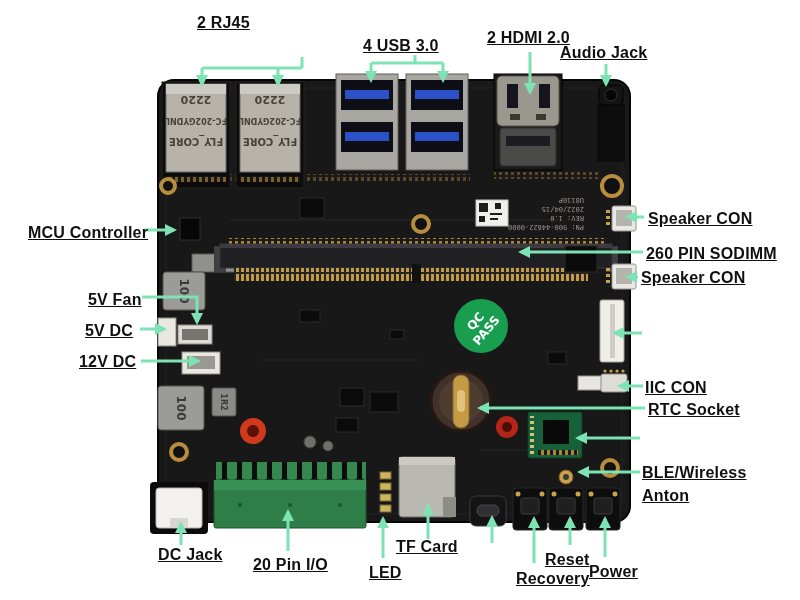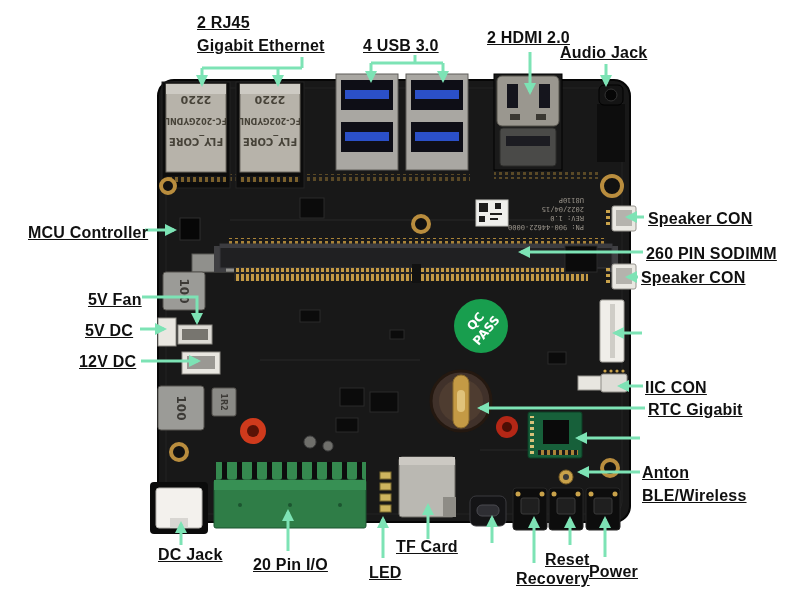--- a/index.html
+++ b/index.html
@@ -326,37 +326,36 @@
     <path d="M428,539 V506" marker-end="url(#ah)"></path>
     <path d="M492,543 V518" marker-end="url(#ah)"></path>
     <path d="M534,563 V519" marker-end="url(#ah)"></path>
     <path d="M570,545 V519" marker-end="url(#ah)"></path>
     <path d="M605,557 V519" marker-end="url(#ah)"></path>
   </g>
 </svg>
 
 <div class="lbl" style="left:197px;top:11px">
   <div>2 RJ45</div>
-  <div>Gigabit Ethernet</div>
 </div>
 <div class="lbl" style="left:363px;top:34px">4 USB 3.0</div>
 <div class="lbl" style="left:487px;top:26px">2 HDMI 2.0</div>
 <div class="lbl" style="left:560px;top:41px">Audio Jack</div>
 <div class="lbl" style="left:28px;top:221px">MCU Controller</div>
 <div class="lbl" style="left:88px;top:288px">5V Fan</div>
 <div class="lbl" style="left:85px;top:319px">5V DC</div>
 <div class="lbl" style="left:79px;top:350px">12V DC</div>
 <div class="lbl" style="left:648px;top:207px">Speaker CON</div>
 <div class="lbl" style="left:646px;top:242px">260 PIN SODIMM</div>
 <div class="lbl" style="left:641px;top:266px">Speaker CON</div>
 <div class="lbl" style="left:645px;top:376px">IIC CON</div>
-<div class="lbl" style="left:648px;top:398px">RTC Gigabit</div>
+<div class="lbl" style="left:648px;top:398px">RTC Socket</div>
 <div class="lbl" style="left:642px;top:461px">
+  <div>BLE/Wireless</div>
   <div>Anton</div>
-  <div>BLE/Wireless</div>
 </div>
 <div class="lbl" style="left:158px;top:543px">DC Jack</div>
 <div class="lbl" style="left:253px;top:553px">20 Pin I/O</div>
 <div class="lbl" style="left:369px;top:561px">LED</div>
 <div class="lbl" style="left:396px;top:535px">TF Card</div>
 <div class="lbl" style="left:516px;top:567px">Recovery</div>
 <div class="lbl" style="left:545px;top:548px">Reset</div>
 <div class="lbl" style="left:589px;top:560px">Power</div>
 
 </div>

